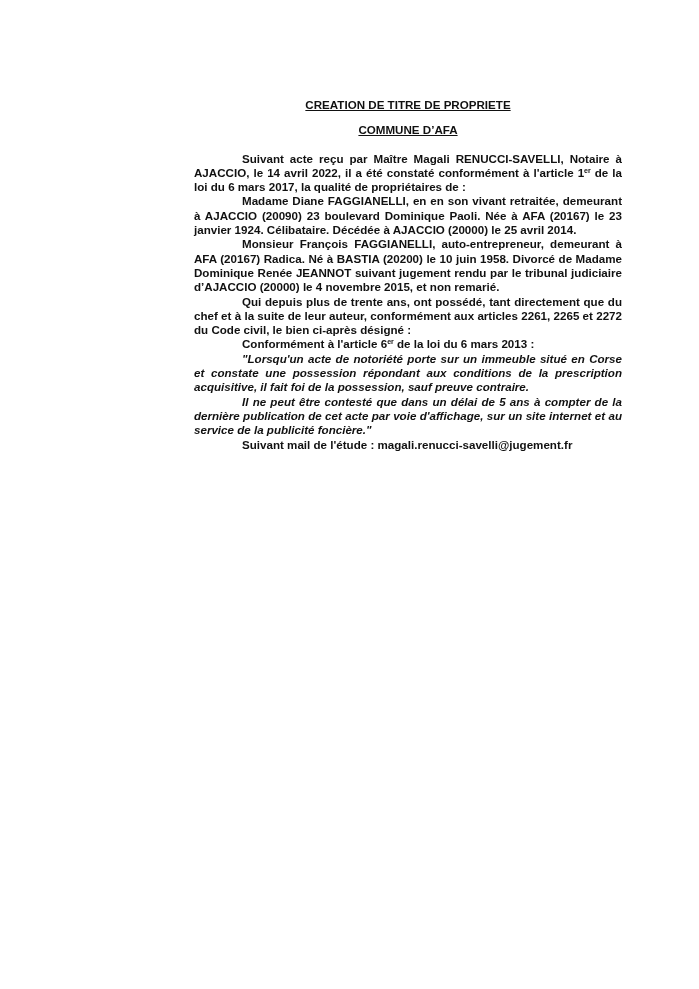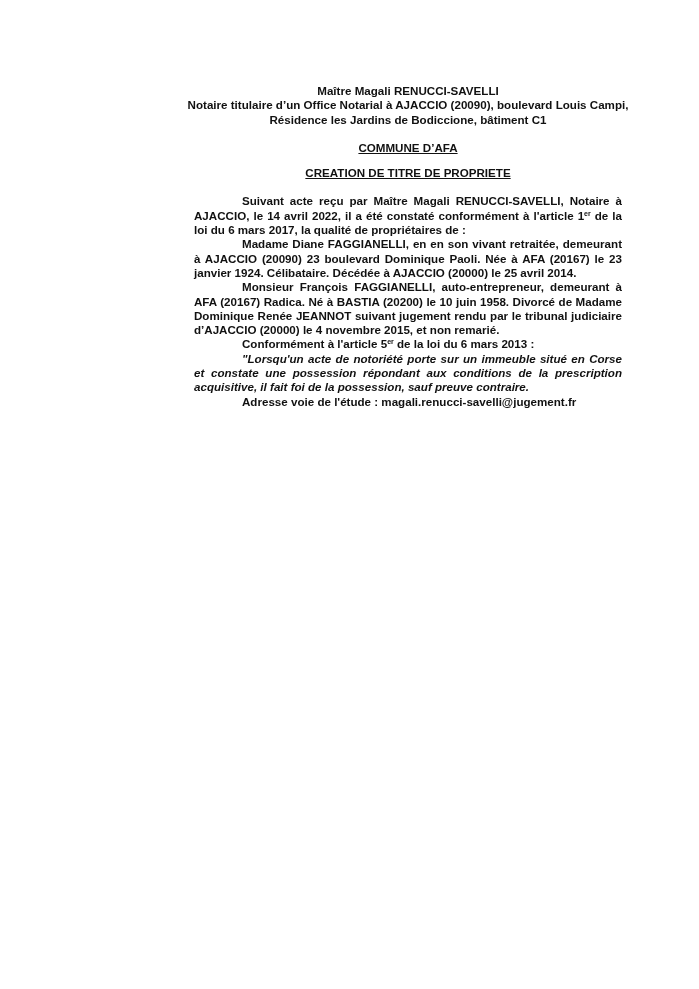--- a/index.html
+++ b/index.html
@@ -29,32 +29,29 @@
       margin: 0;
     }
     .first-para { margin-top: 14px; }
     .italic { font-style: italic; }
     sup { font-size: 7px; line-height: 0; vertical-align: 4px; }
   </style>
 </head>
 <body>
 
 <div class="page">
-  <div class="center">
-    <p class="heading">Maître Magali RENUCCI-SAVELLI</p>
-    <p class="heading" style="white-space:nowrap;margin-left:-20px;margin-right:-20px;">Notaire titulaire d’un Office Notarial à AJACCIO (20090), boulevard Louis Campi,</p>
-    <p class="heading">Résidence les Jardins de Bodiccione, bâtiment C1</p>
-  </div>
 
+  <p class="section-title">CREATION DE TITRE DE PROPRIETE</p>
   <p class="section-title">COMMUNE D’AFA</p>
-  <p class="section-title">CREATION DE TITRE DE PROPRIETE</p>
 
   <p class="para first-para"><span>Suivant acte reçu par Maître Magali RENUCCI-SAVELLI, Notaire à AJACCIO, le 14 avril 2022, il a été constaté conformément à l'article 1</span><sup>er</sup><span> de la loi du 6 mars 2017, la qualité de propriétaires de :</span></p>
 
   <p class="para">Madame Diane FAGGIANELLI, en en son vivant retraitée, demeurant à AJACCIO (20090) 23 boulevard Dominique Paoli. Née à AFA (20167) le 23 janvier 1924. Célibataire. Décédée à AJACCIO (20000) le 25 avril 2014.</p>
   <p class="para">Monsieur François FAGGIANELLI, auto-entrepreneur, demeurant à AFA (20167) Radica. Né à BASTIA (20200) le 10 juin 1958. Divorcé de Madame Dominique Renée JEANNOT suivant jugement rendu par le tribunal judiciaire d’AJACCIO (20000) le 4 novembre 2015, et non remarié.</p>
+  <p class="para">Qui depuis plus de trente ans, ont possédé, tant directement que du chef et à la suite de leur auteur, conformément aux articles 2261, 2265 et 2272 du Code civil, le bien ci-après désigné :</p>
 
-  <p class="para"><span>Conformément à l'article 5</span><sup>er</sup><span> de la loi du 6 mars 2013 :</span></p>
+  <p class="para"><span>Conformément à l'article 6</span><sup>er</sup><span> de la loi du 6 mars 2013 :</span></p>
 
   <p class="para italic">"Lorsqu'un acte de notoriété porte sur un immeuble situé en Corse et constate une possession répondant aux conditions de la prescription acquisitive, il fait foi de la possession, sauf preuve contraire.</p>
+  <p class="para italic">Il ne peut être contesté que dans un délai de 5 ans à compter de la dernière publication de cet acte par voie d'affichage, sur un site internet et au service de la publicité foncière."</p>
 
-  <p class="para"><span>Adresse voie de l'étude : </span><span>magali.renucci-savelli@jugement.fr</span></p>
+  <p class="para"><span>Suivant mail de l'étude : </span><span>magali.renucci-savelli@jugement.fr</span></p>
 </div>
 
 </body></html>

